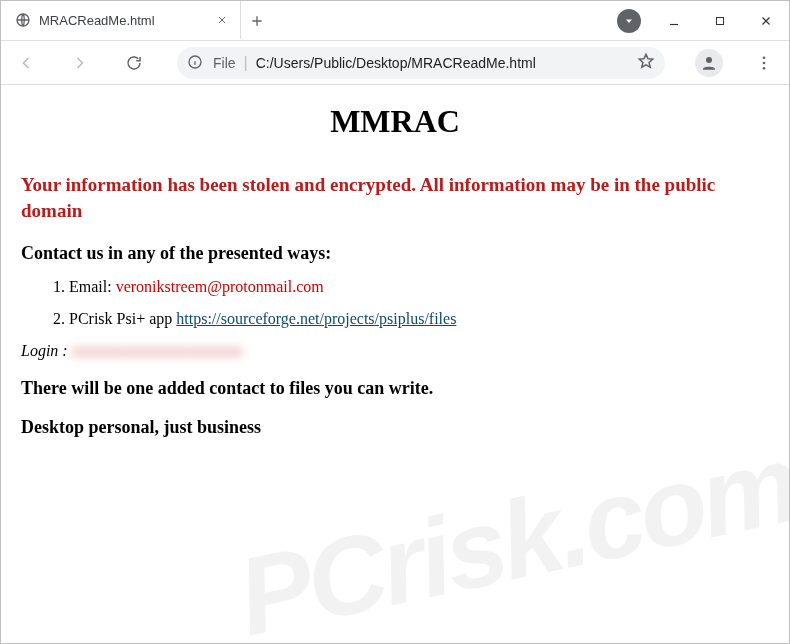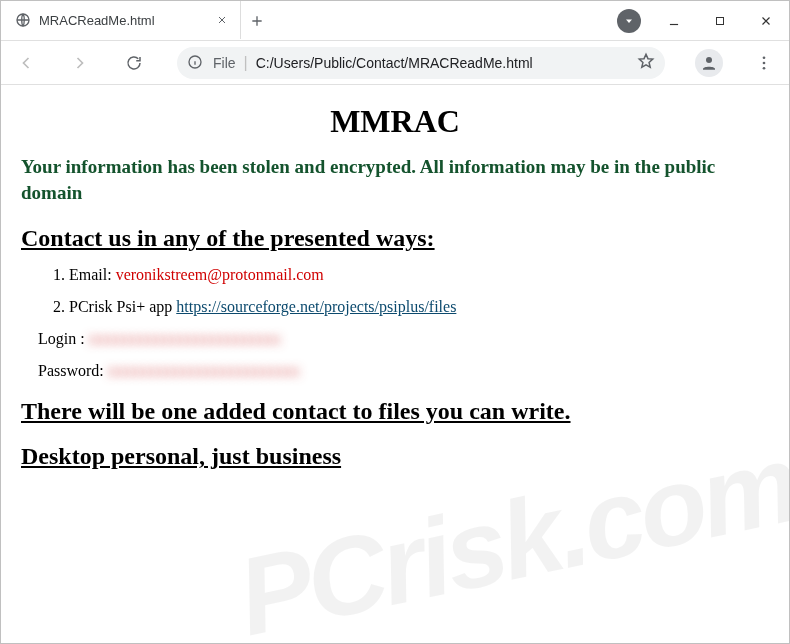--- a/index.html
+++ b/index.html
@@ -160,43 +160,42 @@
     flex: 1;
     padding: 18px 20px;
     overflow: auto;
     font-family: "Times New Roman", Times, serif;
     position: relative;
   }
   .content h1 {
     text-align: center;
     font-size: 32px;
     font-weight: bold;
-    margin-bottom: 14px;
+    margin-bottom: 32px;
   }
   .warn {
-    color: #14532d;
+    color: #b91c1c;
     font-size: 19px;
     font-weight: bold;
     line-height: 1.35;
     margin-bottom: 20px;
   }
   .content h3 {
-    font-size: 24px;
+    font-size: 18px;
     font-weight: bold;
     margin: 18px 0 12px;
-    text-decoration: underline;
   }
   .content ol {
     margin-left: 48px;
     font-size: 16px;
   }
   .content ol li { margin: 14px 0; }
   .content a.email { color: #d00000; text-decoration: none; }
   .content a.link { color: #0c4a6e; text-decoration: underline; }
-  .content p { font-size: 16px; margin: 14px 17px; }
+  .content p { font-size: 16px; margin: 14px 0; font-style: italic; }
   .blur {
     color: transparent;
     text-shadow: 0 0 10px rgba(200,40,40,0.8);
     user-select: none;
   }
   .watermark {
     position: absolute;
     right: -10px;
     bottom: 40px;
     font-size: 110px;
@@ -279,21 +278,21 @@
     </div>
     <div class="omnibox">
       <span class="omni-info">
         <svg viewBox="0 0 24 24" width="16" height="16" fill="none" stroke="currentColor" stroke-width="2">
           <circle cx="12" cy="12" r="9"></circle>
             <path d="M12 8h.01M11 12h1v4"></path>
         </svg>
       </span>
       <span class="omni-scheme">File</span>
       <span class="omni-sep">|</span>
-      <span class="omni-path">C:/Users/Public/Contact/MRACReadMe.html</span>
+      <span class="omni-path">C:/Users/Public/Desktop/MRACReadMe.html</span>
       <span class="omni-star">
         <svg viewBox="0 0 24 24" width="18" height="18" fill="none" stroke="currentColor" stroke-width="2">
           <path d="M12 3l2.6 5.9 6.4.6-4.9 4.4 1.5 6.3L12 17l-5.6 3.2 1.5-6.3L3 9.5l6.4-.6z"></path>
         </svg>
       </span>
     </div>
     <div class="avatar">
       <svg viewBox="0 0 24 24" width="18" height="18" fill="currentColor">
         <circle cx="12" cy="8" r="4"></circle>
           <path d="M4 20c0-4 16-4 16 0v1H4z"></path>
@@ -324,22 +323,19 @@
       <li>
         <span>PCrisk Psi+ app </span><a class="link">https://sourceforge.net/projects/psiplus/files</a>
       </li>
     </ol>
 
 
     <p>
       <span>Login : </span><span class="blur">xxxxxxxxxxxxxxxxxxxxxxxx</span>
     </p>
 
-    <p>
-      <span>Password: </span><span class="blur">xxxxxxxxxxxxxxxxxxxxxxxx</span>
-    </p>
 
     <h3>There will be one added contact to files you can write.</h3>
 
     <h3>Desktop personal, just business</h3>
   </div>
 
 </div>
 
 </body></html>

